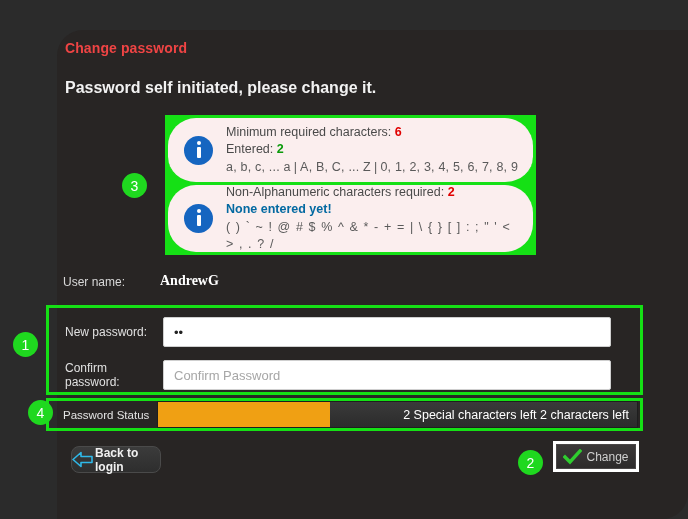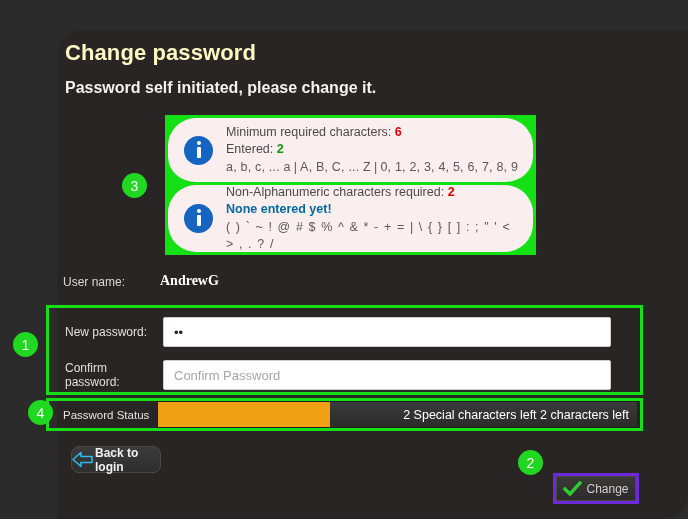--- a/index.html
+++ b/index.html
@@ -22,23 +22,23 @@
     left: 57px; top: 30px;
     width: 631px; height: 489px;
     background: #282524;
     border-top-left-radius: 26px;
     border-bottom-right-radius: 26px;
   }
   
   .title {
     position: absolute;
     left: 65px; top: 40px;
-    font-size: 22px;
+    font-size: 14px;
     font-weight: bold;
-    color: #fef9c3;
+    color: #ef4444;
     letter-spacing: 0.1px;
   }
   .subtitle {
     position: absolute;
     left: 65px; top: 79px;
     font-size: 16px;
     font-weight: bold;
     color: #f2f2f2;
   }
   
@@ -191,23 +191,23 @@
   }
   .back-arrow { width: 22px; height: 17px; flex: 0 0 22px; }
   .back-text {
     font-size: 12px;
     color: #f0f0f0;
     font-weight: bold;
     margin-left: 1px;
   }
   .change-wrap {
     position: absolute;
-    left: 553px; top: 473px;
+    left: 553px; top: 441px;
     width: 86px; height: 31px;
-    border: 3px solid #6d28d9;
+    border: 3px solid #ffffff;
   }
   .change-btn {
     width: 100%; height: 100%;
     background: linear-gradient(to bottom, #3b3838, #2d2b2b);
     border: 1px solid #4a4747;
     display: flex;
     align-items: center;
     justify-content: center;
     cursor: pointer;
   }

